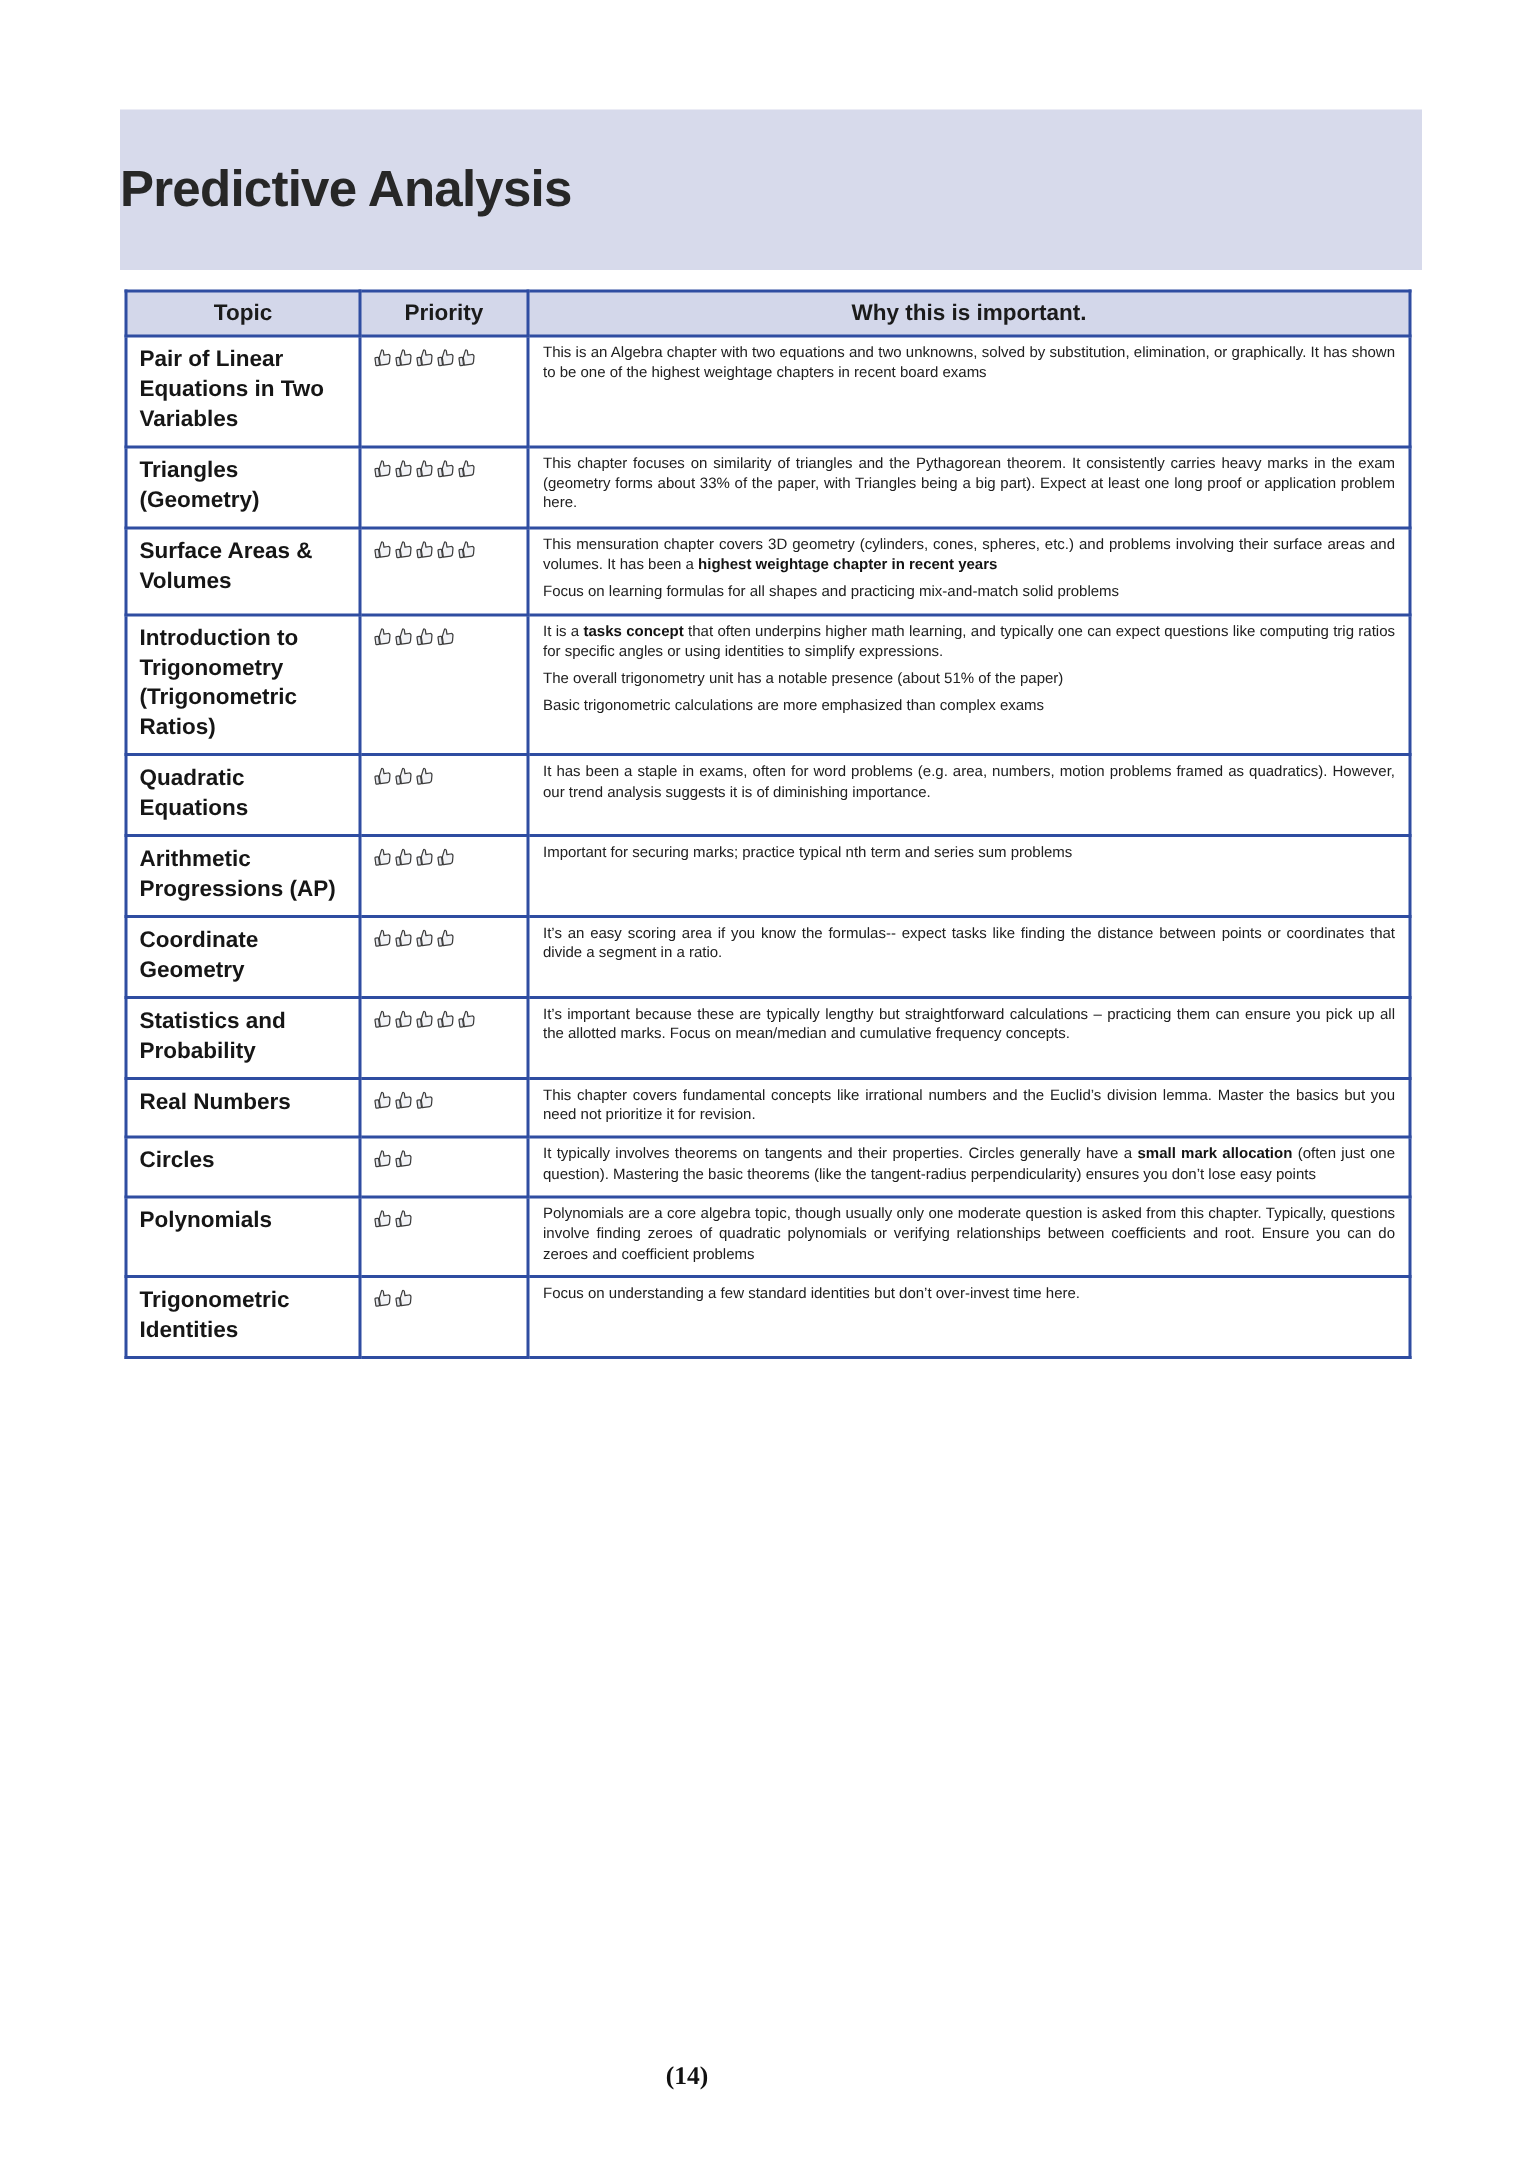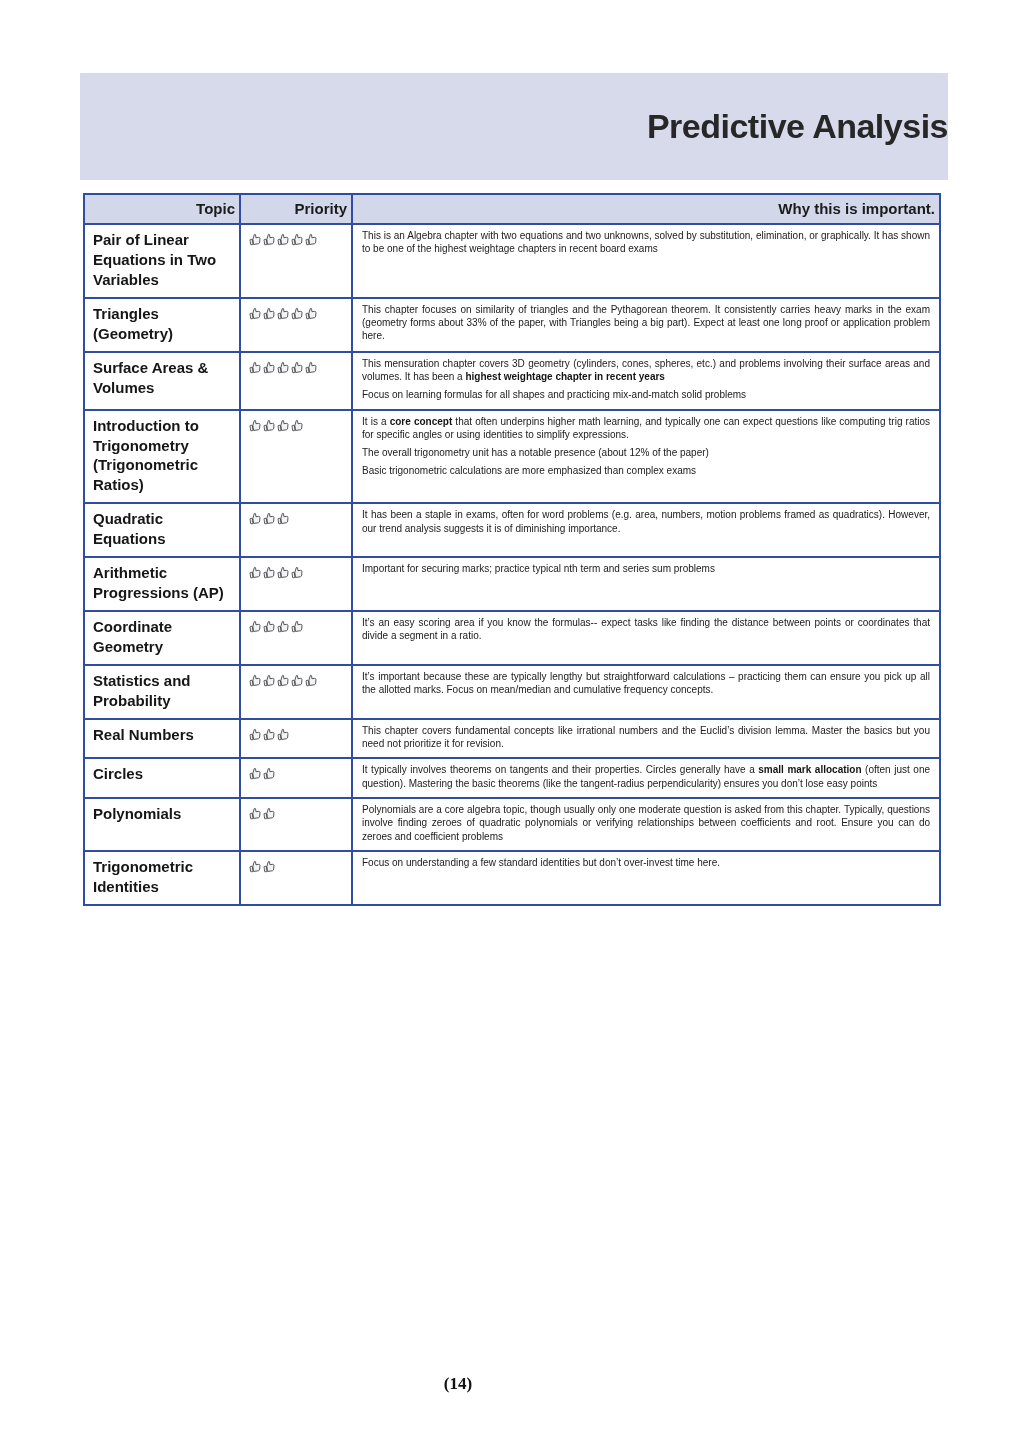--- a/index.html
+++ b/index.html
@@ -15,21 +15,21 @@
     width:1024px;height:1440px;
     background:#ffffff;
     position:relative;
     overflow:hidden;
     font-family:"Liberation Sans","DejaVu Sans",sans-serif;
     color:var(--body-text);
   }
   .banner{
     position:absolute;left:80px;top:73px;width:868px;height:107px;
     background:var(--banner-bg);
-    display:flex;align-items:center;justify-content:flex-end;
+    display:flex;align-items:center;justify-content:flex-start;
   }
   .banner h1{
     margin:0;
     font-size:34px;
     font-weight:bold;
     letter-spacing:-0.5px;
     color:var(--title-color);
   }
   table.topics{
     position:absolute;left:83px;top:193px;width:858px;
@@ -37,21 +37,21 @@
     table-layout:fixed;
   }
   table.topics, table.topics th, table.topics td{
     border:2px solid var(--table-border);
   }
   table.topics{border-width:2.5px;}
   th{
     background:var(--header-bg);
     font-size:15px;
     font-weight:bold;
-    text-align:right;
+    text-align:center;
     padding:5px 4px 6px 4px;
     color:#1b1b1b;
   }
   td{vertical-align:top;}
   .topic-cell{
     padding:5px 6px 7px 8px;
   }
   .topic{
     font-weight:bold;
     font-size:15px;
@@ -203,22 +203,22 @@
                 <path d="M4.8 13.7 V7.4 L7.3 2.0 c0.35-0.75 1.55-0.45 1.55 0.45 v3.45 h3.35 c0.9 0 1.6 0.85 1.4 1.75 l-0.95 4.25 c-0.18 0.8-0.85 1.8-1.8 1.8 Z" fill="#f2f3f6" stroke="#3c3c3c" stroke-width="1" stroke-linejoin="round"></path>
               </svg></span><span class="thumb"><svg viewBox="0 0 16 16" xmlns="http://www.w3.org/2000/svg">
                 <rect x="1.2" y="7.1" width="3" height="6.6" rx="0.6" fill="#e8eaf0" stroke="#3c3c3c" stroke-width="1"></rect>
                 <path d="M4.8 13.7 V7.4 L7.3 2.0 c0.35-0.75 1.55-0.45 1.55 0.45 v3.45 h3.35 c0.9 0 1.6 0.85 1.4 1.75 l-0.95 4.25 c-0.18 0.8-0.85 1.8-1.8 1.8 Z" fill="#f2f3f6" stroke="#3c3c3c" stroke-width="1" stroke-linejoin="round"></path>
               </svg></span><span class="thumb"><svg viewBox="0 0 16 16" xmlns="http://www.w3.org/2000/svg">
                 <rect x="1.2" y="7.1" width="3" height="6.6" rx="0.6" fill="#e8eaf0" stroke="#3c3c3c" stroke-width="1"></rect>
                 <path d="M4.8 13.7 V7.4 L7.3 2.0 c0.35-0.75 1.55-0.45 1.55 0.45 v3.45 h3.35 c0.9 0 1.6 0.85 1.4 1.75 l-0.95 4.25 c-0.18 0.8-0.85 1.8-1.8 1.8 Z" fill="#f2f3f6" stroke="#3c3c3c" stroke-width="1" stroke-linejoin="round"></path>
               </svg></span></span>
     </td>
     <td class="why-cell">
-          <div class="para"><span>It is a </span><b>core concept</b><span> that often underpins higher math learning, and typically one can expect questions like computing trig ratios for specific angles or using identities to simplify expressions.</span></div>
-          <div class="para"><span>The overall trigonometry unit has a notable presence (about 12% of the paper)</span></div>
+          <div class="para"><span>It is a </span><b>tasks concept</b><span> that often underpins higher math learning, and typically one can expect questions like computing trig ratios for specific angles or using identities to simplify expressions.</span></div>
+          <div class="para"><span>The overall trigonometry unit has a notable presence (about 51% of the paper)</span></div>
           <div class="para"><span>Basic trigonometric calculations are more emphasized than complex exams</span></div>
         </td>
   </tr>
       <tr>
     <td class="topic-cell">
       <span class="topic">Quadratic Equations</span>
     </td>
     <td class="priority-cell">
       <span class="thumbs"><span class="thumb"><svg viewBox="0 0 16 16" xmlns="http://www.w3.org/2000/svg">
                 <rect x="1.2" y="7.1" width="3" height="6.6" rx="0.6" fill="#e8eaf0" stroke="#3c3c3c" stroke-width="1"></rect>

